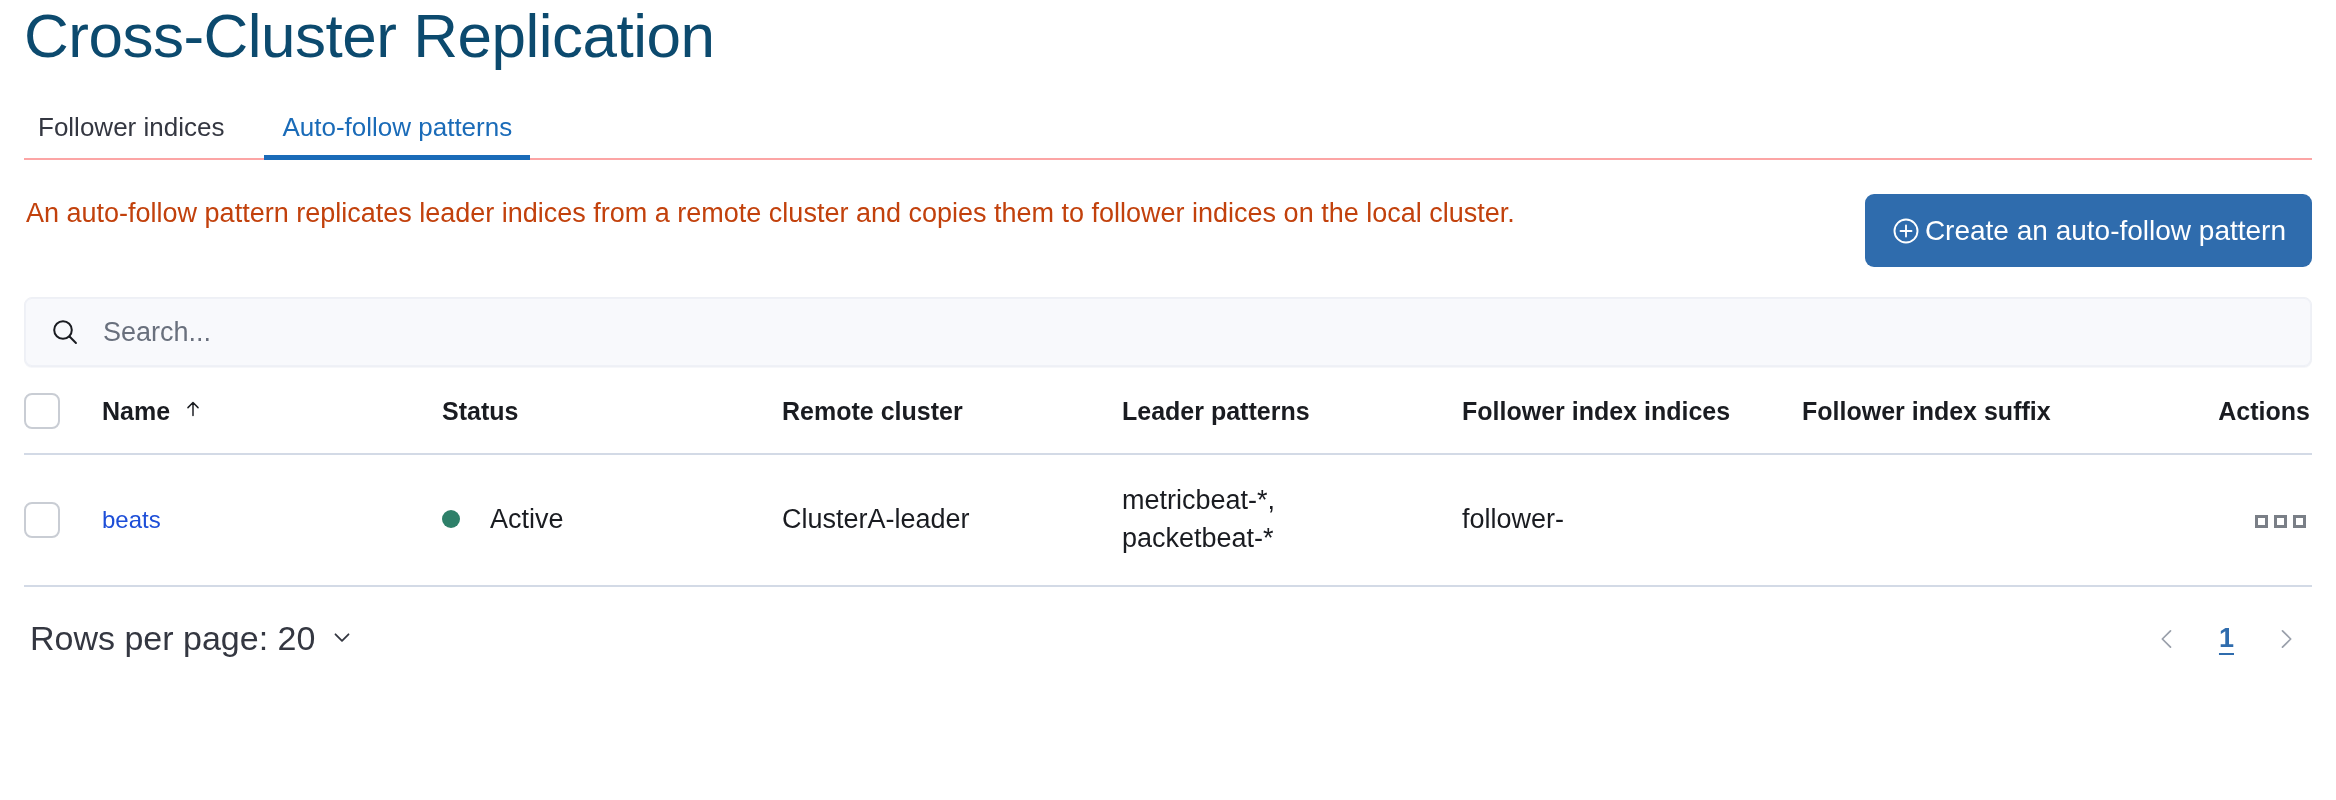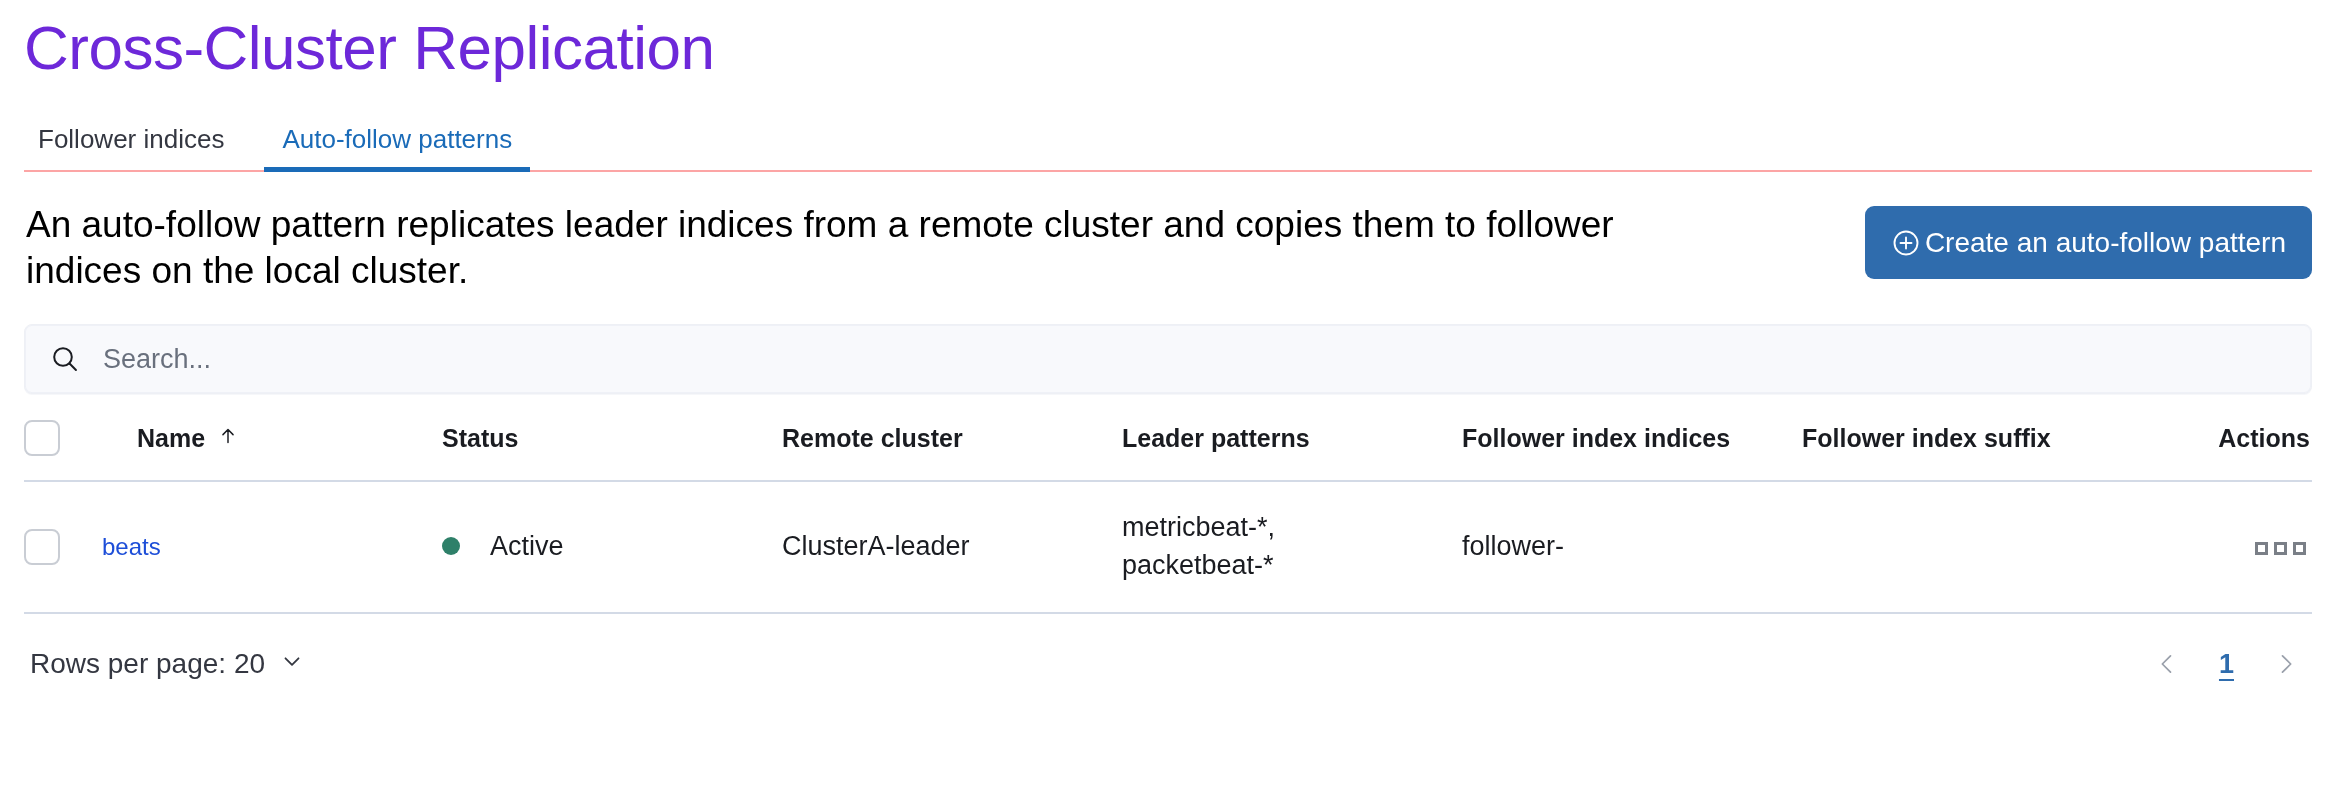--- a/index.html
+++ b/index.html
@@ -22,23 +22,22 @@
     box-sizing: border-box;
     padding: 0 24px;
   }
 
   
   .page-title {
     font-size: 62px;
     line-height: 72px;
     font-weight: 400;
     letter-spacing: -0.5px;
-    color: #6d28d9;
+    color: #0c4a6e;
     margin: 0;
-    padding-top: 12px;
     white-space: nowrap;
   }
 
   
   .tabs {
     display: flex;
     align-items: flex-end;
     margin-top: 26px;
     border-bottom: 2px solid #fca5a5;
     height: 62px;
@@ -74,23 +73,23 @@
 
   
   .desc-row {
     display: flex;
     align-items: flex-start;
     justify-content: space-between;
     margin-top: 30px;
     gap: 40px;
   }
   .desc-text {
-    font-size: 37px;
+    font-size: 27px;
     line-height: 46px;
-    color: #000000;
+    color: #c2410c;
     max-width: 1700px;
     padding-left: 2px;
   }
   .create-btn {
     flex: 0 0 auto;
     display: inline-flex;
     align-items: center;
     gap: 4px;
     background: #2f6cad;
     color: #ffffff;
@@ -177,21 +176,20 @@
     white-space: nowrap;
   }
   .table thead th.right { text-align: right; padding-right: 2px; }
   .table thead tr { border-bottom: 2px solid #d3dae6; }
 
   .th-sortable {
     display: inline-flex;
     align-items: center;
     gap: 12px;
     cursor: pointer;
-    margin-left: 35px;
   }
 
   .table tbody tr { border-bottom: 2px solid #d3dae6; }
   .table tbody td {
     font-size: 27px;
     color: #1a1c21;
     padding: 26px 0 28px 0;
     line-height: 38px;
   }
   .table tbody td.right { text-align: right; padding-right: 2px; }
@@ -253,21 +251,21 @@
     display: flex;
     align-items: center;
     justify-content: space-between;
     margin-top: 32px;
     padding: 0 6px;
   }
   .rows-per-page {
     display: inline-flex;
     align-items: center;
     gap: 14px;
-    font-size: 28px;
+    font-size: 34px;
     color: #343741;
     background: none;
     border: none;
     font-family: inherit;
     cursor: pointer;
     padding: 0;
   }
   .pagination {
     display: inline-flex;
     align-items: center;

